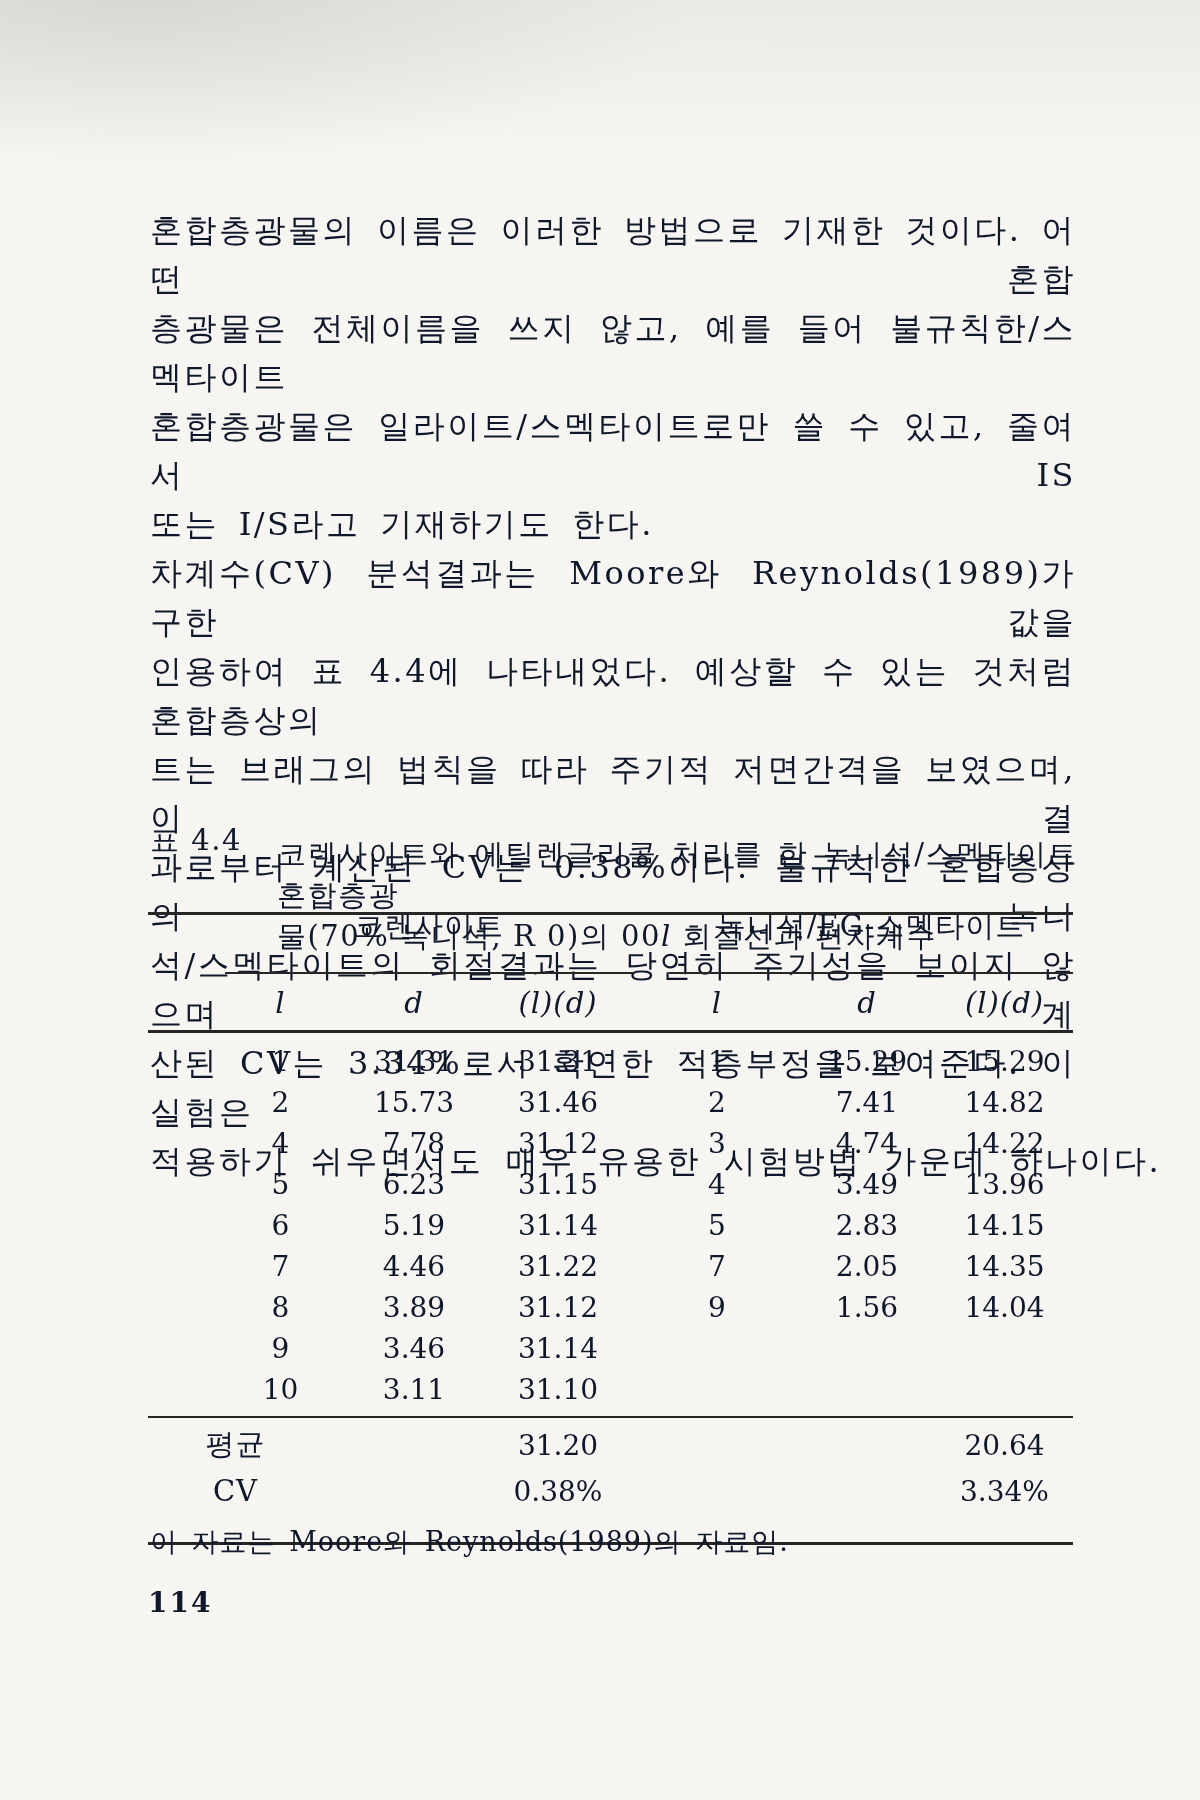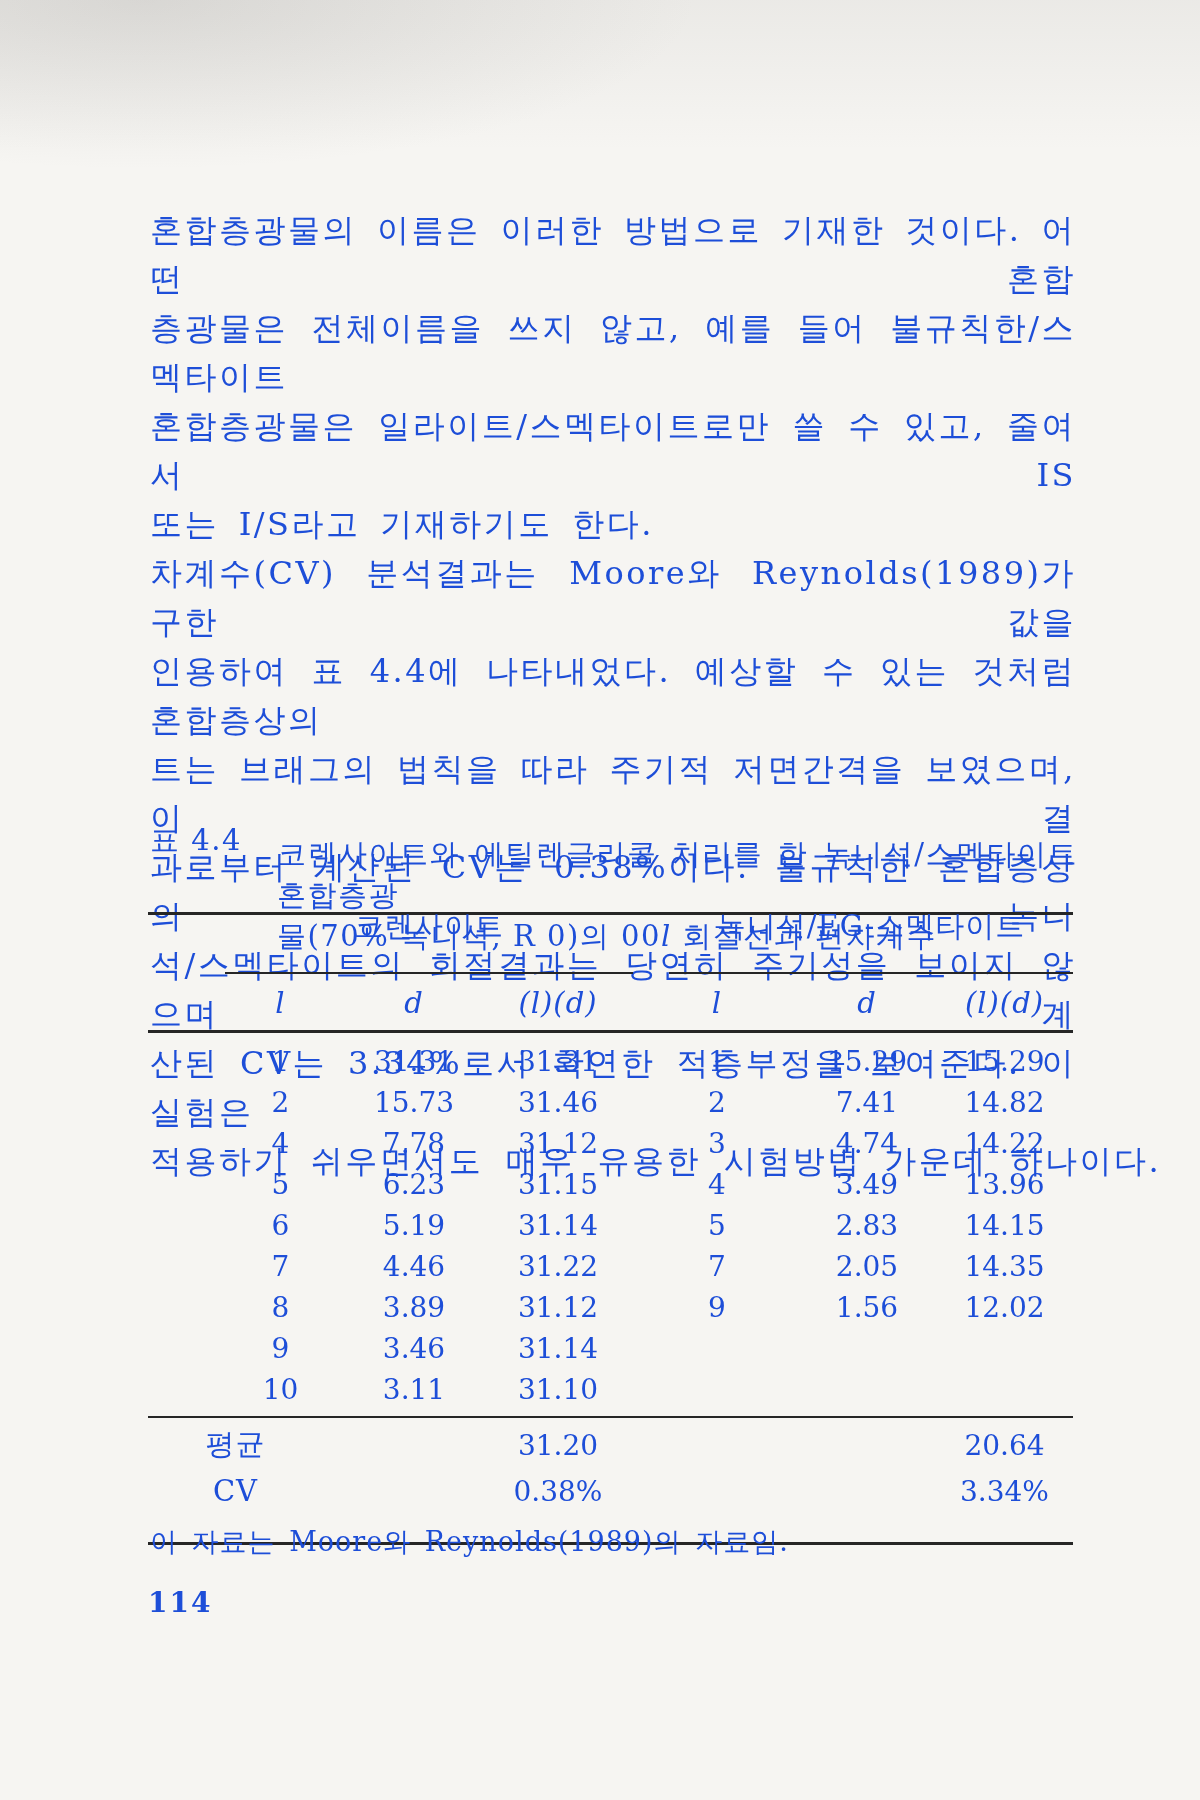--- a/index.html
+++ b/index.html
@@ -1,21 +1,21 @@
 <!DOCTYPE html>
 <html><head>
 <meta charset="utf-8">
 <style>
   html,body{margin:0;padding:0;}
   .page{
     position:relative;
     width:1200px;height:1800px;
     background:#f6f5f2;
     font-family:"DejaVu Serif", serif;
-    color:#1d4ed8;
+    color:#0f172a;
     overflow:hidden;
   }
   .page::before{
     content:"";
     position:absolute;inset:0;
     background:
       radial-gradient(ellipse 850px 260px at 12% 0%, rgba(150,148,145,0.22), transparent 65%),
       linear-gradient(180deg, rgba(190,188,184,0.20), rgba(190,188,184,0) 150px);
     pointer-events:none;
   }
@@ -185,21 +185,21 @@
           <div class="cell">2.05</div>
           <div class="cell">14.35</div>
         </div>
 
         <div class="trow">
           <div class="cell">8</div>
           <div class="cell">3.89</div>
           <div class="cell">31.12</div>
           <div class="cell">9</div>
           <div class="cell">1.56</div>
-          <div class="cell">12.02</div>
+          <div class="cell">14.04</div>
         </div>
 
         <div class="trow">
           <div class="cell">9</div>
           <div class="cell">3.46</div>
           <div class="cell">31.14</div>
           <div class="cell"></div>
           <div class="cell"></div>
           <div class="cell"></div>
         </div>

